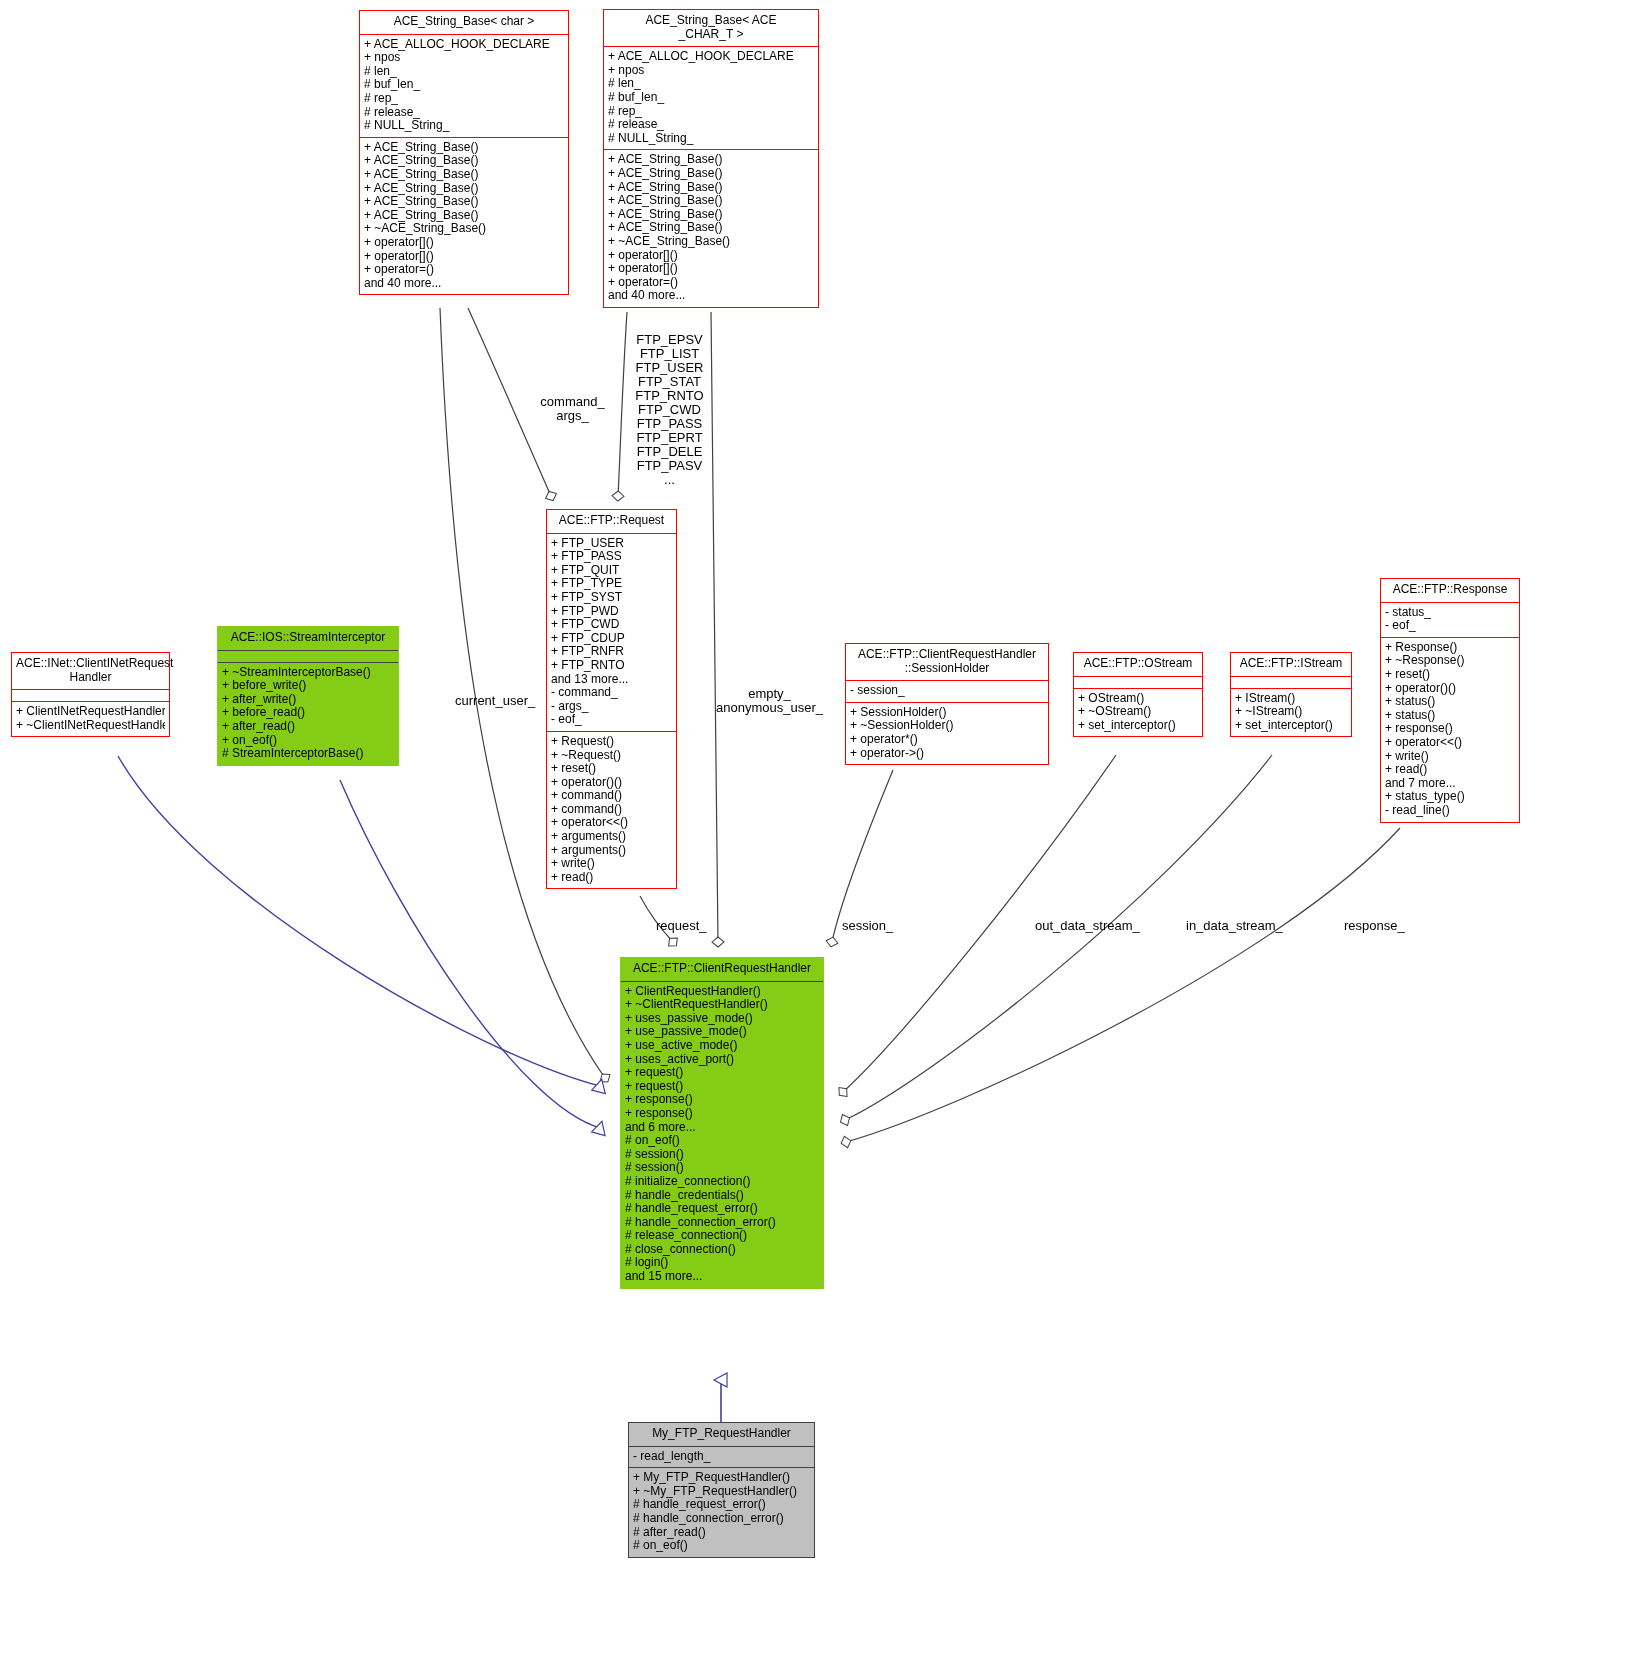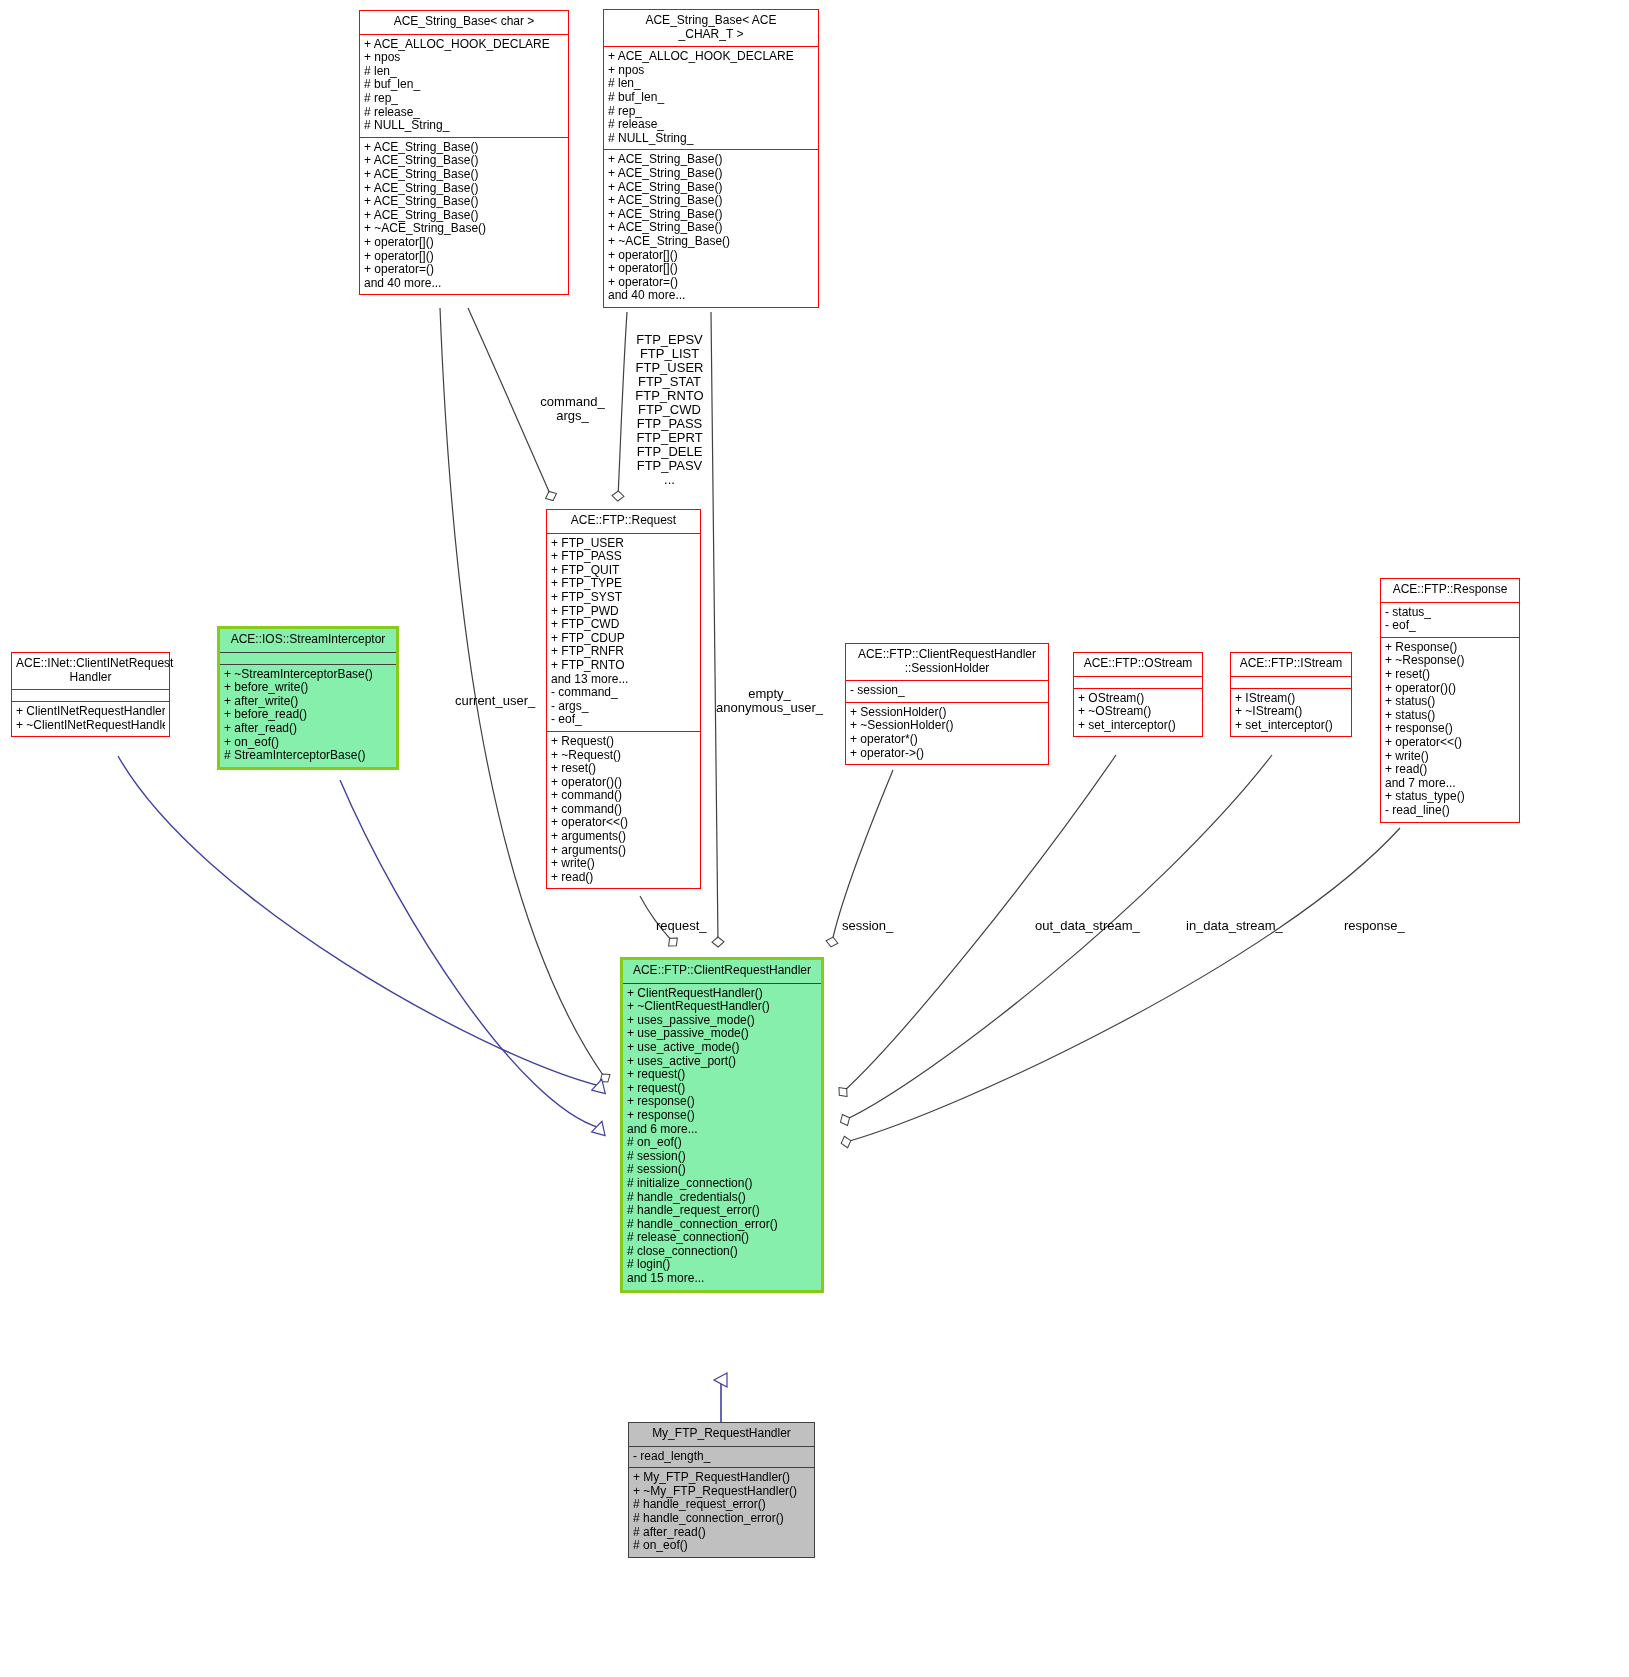--- a/index.html
+++ b/index.html
@@ -36,22 +36,22 @@
     font-size: 12px;
     line-height: 13.6px;
     color: #000000;
     z-index: 5;
   }
   .node.grey {
     border: 1px solid #404040;
     background: #c0c0c0;
   }
   .node.darkborder {
-    border: 3px solid #84cc16;
-    background: #86efac;
+    border: 1px solid #84cc16;
+    background: #84cc16;
   }
   .node .title {
     text-align: center;
     padding: 4px 4px 5px 4px;
     white-space: pre-line;
     border-bottom: 1px solid #ff0000;
   }
   .node.grey .title, .node.darkborder .title {
     border-bottom: 1px solid #404040;
   }
@@ -169,21 +169,21 @@
         <div class="row">+ ACE_String_Base()</div>
         <div class="row">+ ACE_String_Base()</div>
         <div class="row">+ ~ACE_String_Base()</div>
         <div class="row">+ operator[]()</div>
         <div class="row">+ operator[]()</div>
         <div class="row">+ operator=()</div>
         <div class="row">and 40 more...</div>
       </div>
   </div>
 
-  <div class="node" style="left:546px; top:509px; width:155px;">
+  <div class="node" style="left:546px; top:509px; width:131px;">
     <div class="title">ACE::FTP::Request</div>
     <div class="compartment">
         <div class="row">+ FTP_USER</div>
         <div class="row">+ FTP_PASS</div>
         <div class="row">+ FTP_QUIT</div>
         <div class="row">+ FTP_TYPE</div>
         <div class="row">+ FTP_SYST</div>
         <div class="row">+ FTP_PWD</div>
         <div class="row">+ FTP_CWD</div>
         <div class="row">+ FTP_CDUP</div>

